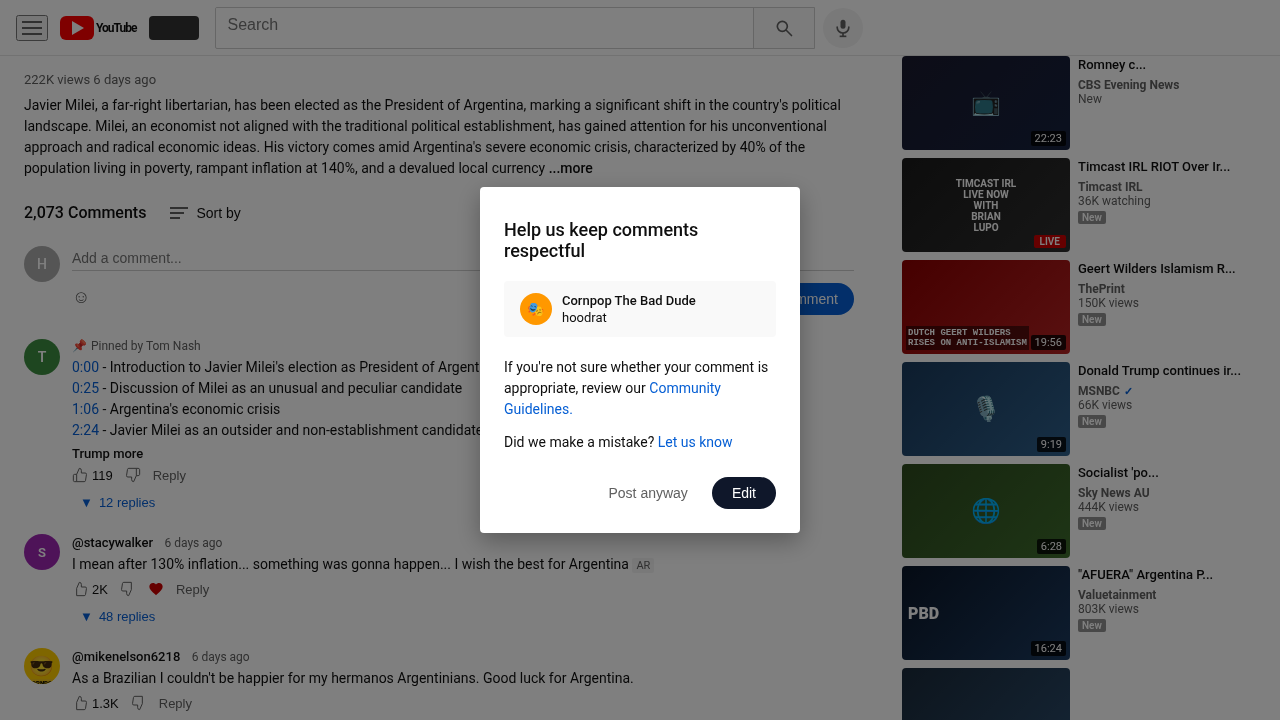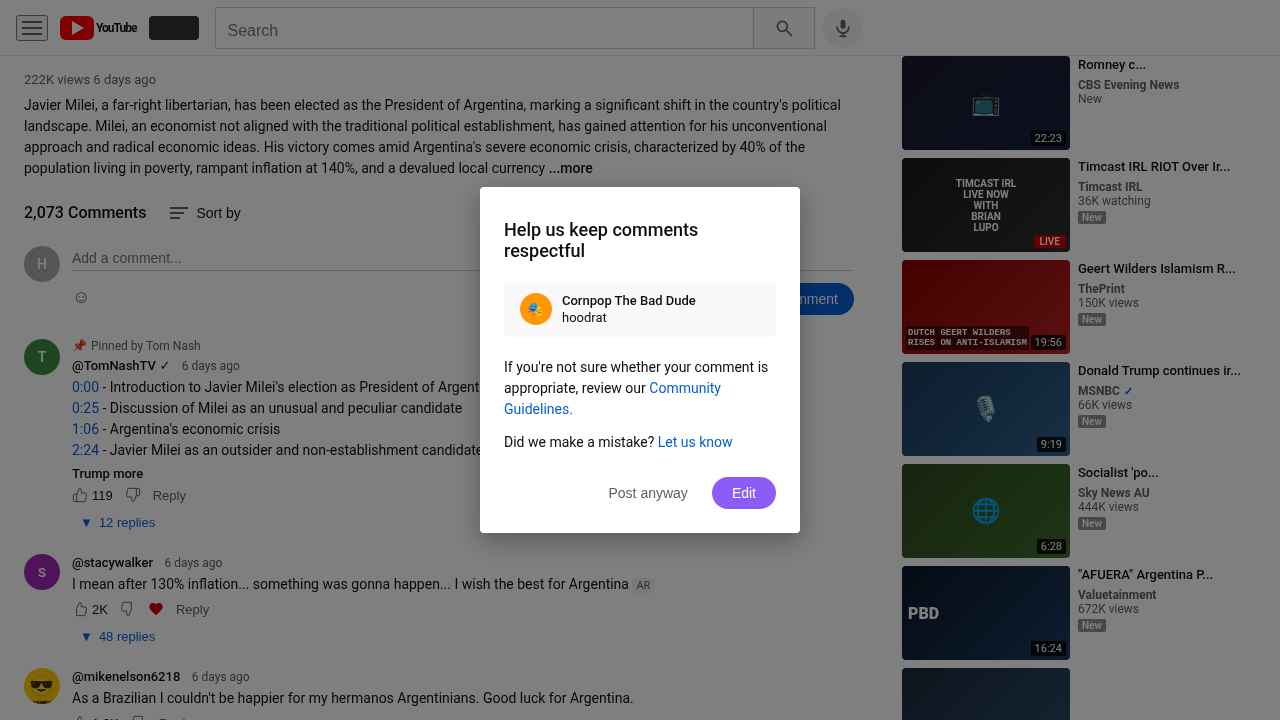--- a/index.html
+++ b/index.html
@@ -13,21 +13,21 @@
     }
     .header-left { display: flex; align-items: center; gap: 12px; }
     .hamburger { display: flex; flex-direction: column; gap: 4px; cursor: pointer; padding: 4px; }
     .hamburger span { width: 20px; height: 2px; background: #606060; display: block; }
     .yt-logo { display: flex; align-items: center; gap: 2px; }
     .yt-icon { width: 34px; height: 24px; background: #ff0000; border-radius: 6px; display: flex; align-items: center; justify-content: center; }
     .yt-play { width: 0; height: 0; border-top: 7px solid transparent; border-bottom: 7px solid transparent; border-left: 12px solid white; margin-left: 2px; }
     .yt-text { font-size: 12px; font-weight: 700; color: #0f0f0f; letter-spacing: -1px; }
     .channel-icon { width: 50px; height: 24px; background: #333; border-radius: 4px; }
     .header-center { flex: 1; display: flex; align-items: center; gap: 8px; }
-    .search-bar { flex: 1; max-width: 600px; display: flex; align-items: flex-end; border: 1px solid #ccc; border-radius: 2px 0 0 2px; overflow: hidden; }
+    .search-bar { flex: 1; max-width: 600px; display: flex; align-items: flex-start; border: 1px solid #ccc; border-radius: 2px 0 0 2px; overflow: hidden; }
     .search-input { flex: 1; padding: 8px 12px; font-size: 16px; border: none; outline: none; color: #0f0f0f; }
     .search-btn { background: #f8f8f8; border: none; border-left: 1px solid #ccc; padding: 0 20px; height: 40px; cursor: pointer; display: flex; align-items: center; }
     .mic-btn { width: 40px; height: 40px; border-radius: 50%; background: #f2f2f2; border: none; cursor: pointer; display: flex; align-items: center; justify-content: center; }
 
     
     .main { display: flex; margin-top: 56px; height: calc(720px - 56px); }
 
     
     .content { flex: 1; overflow-y: auto; padding: 0 24px 24px; max-width: 1060px; }
 
@@ -99,21 +99,21 @@
     .modal-comment-preview {
       background: #f9f9f9; border-radius: 4px; padding: 12px 16px;
       margin-bottom: 20px; display: flex; align-items: flex-start; gap: 10px;
     }
     .modal-commenter { font-size: 13px; font-weight: 500; margin-bottom: 2px; }
     .modal-comment-text { font-size: 13px; color: #0f0f0f; }
     .modal-body { font-size: 14px; line-height: 1.5; color: #0f0f0f; margin-bottom: 12px; }
     .modal-link { color: #065fd4; text-decoration: none; }
     .modal-footer { display: flex; justify-content: flex-end; gap: 8px; margin-top: 24px; align-items: center; }
     .post-anyway-btn { background: none; border: none; cursor: pointer; font-size: 14px; font-weight: 500; color: #606060; padding: 8px 16px; border-radius: 18px; }
-    .edit-btn { background: #8b5cf6; color: white; border: none; cursor: pointer; padding: 8px 20px; font-size: 14px; font-weight: 500; border-radius: 18px; }
+    .edit-btn { background: #0f172a; color: white; border: none; cursor: pointer; padding: 8px 20px; font-size: 14px; font-weight: 500; border-radius: 18px; }
 
     
     .thumb-cbs { background: linear-gradient(135deg, #1a1a2e, #16213e); }
     .thumb-timcast { background: linear-gradient(135deg, #1a1a1a, #2d2d2d); }
     .thumb-geert { background: linear-gradient(135deg, #8b0000, #b22222); font-family: Liberation Mono, monospace; }
     .thumb-trump { background: linear-gradient(135deg, #1a3a5c, #2e5f8a); }
     .thumb-socialist { background: linear-gradient(135deg, #2d4a1e, #3d6b2c); }
     .thumb-afuera { background: linear-gradient(135deg, #0a1628, #1c3a5f); }
     .thumb-what { background: linear-gradient(135deg, #1a2a3a, #2a4a6a); }
 
@@ -213,25 +213,20 @@
         </div>
       </div>
 
       <div class="comment-item">
         <div class="comment-avatar" style="background:#3c8c40; color:white; font-size:14px; font-weight:600;">T</div>
         <div class="comment-content">
           <div class="pinned-label">
             <span>📌</span>
             <span>Pinned by Tom Nash</span>
           </div>
-          <div>
-            <span class="comment-author">@TomNashTV</span>
-            <span class="comment-author channel-tag">✓</span>
-            <span class="comment-time">6 days ago</span>
-          </div>
           <div class="comment-text">
             <a>0:00</a> - Introduction to Javier Milei's election as President of Argentina<br>
             <a>0:25</a> - Discussion of Milei as an unusual and peculiar candidate<br>
             <a>1:06</a> - Argentina's economic crisis<br>
             <a>2:24</a> - Javier Milei as an outsider and non-establishment candidate.
           </div>
           <span class="more-link" style="font-size:13px;">Trump more</span>
           <div class="comment-actions-row">
             <button class="like-btn">
               <svg width="16" height="16" viewBox="0 0 24 24" fill="none">
@@ -408,21 +403,21 @@
     <div class="sidebar-video">
       <div class="thumb-wrap">
         <div class="thumb-img-area thumb-afuera" style="justify-content:flex-start; padding-left:6px;">
           <span style="color:#fff; font-size:16px; font-weight:900;">PBD</span>
         </div>
         <span class="thumb-duration">16:24</span>
       </div>
       <div class="sidebar-info">
         <div class="sidebar-title">"AFUERA" Argentina P...</div>
         <div class="sidebar-channel">Valuetainment</div>
-        <div class="sidebar-stats">672K views</div>
+        <div class="sidebar-stats">803K views</div>
         <span class="sidebar-badge badge-new">New</span>
       </div>
     </div>
 
     <div class="sidebar-video">
       <div class="thumb-wrap">
         <div class="thumb-img-area thumb-what" style="justify-content:flex-end; flex-direction:column; padding-bottom:4px; align-items:flex-start; padding-left:4px;">
           
         </div>
 

